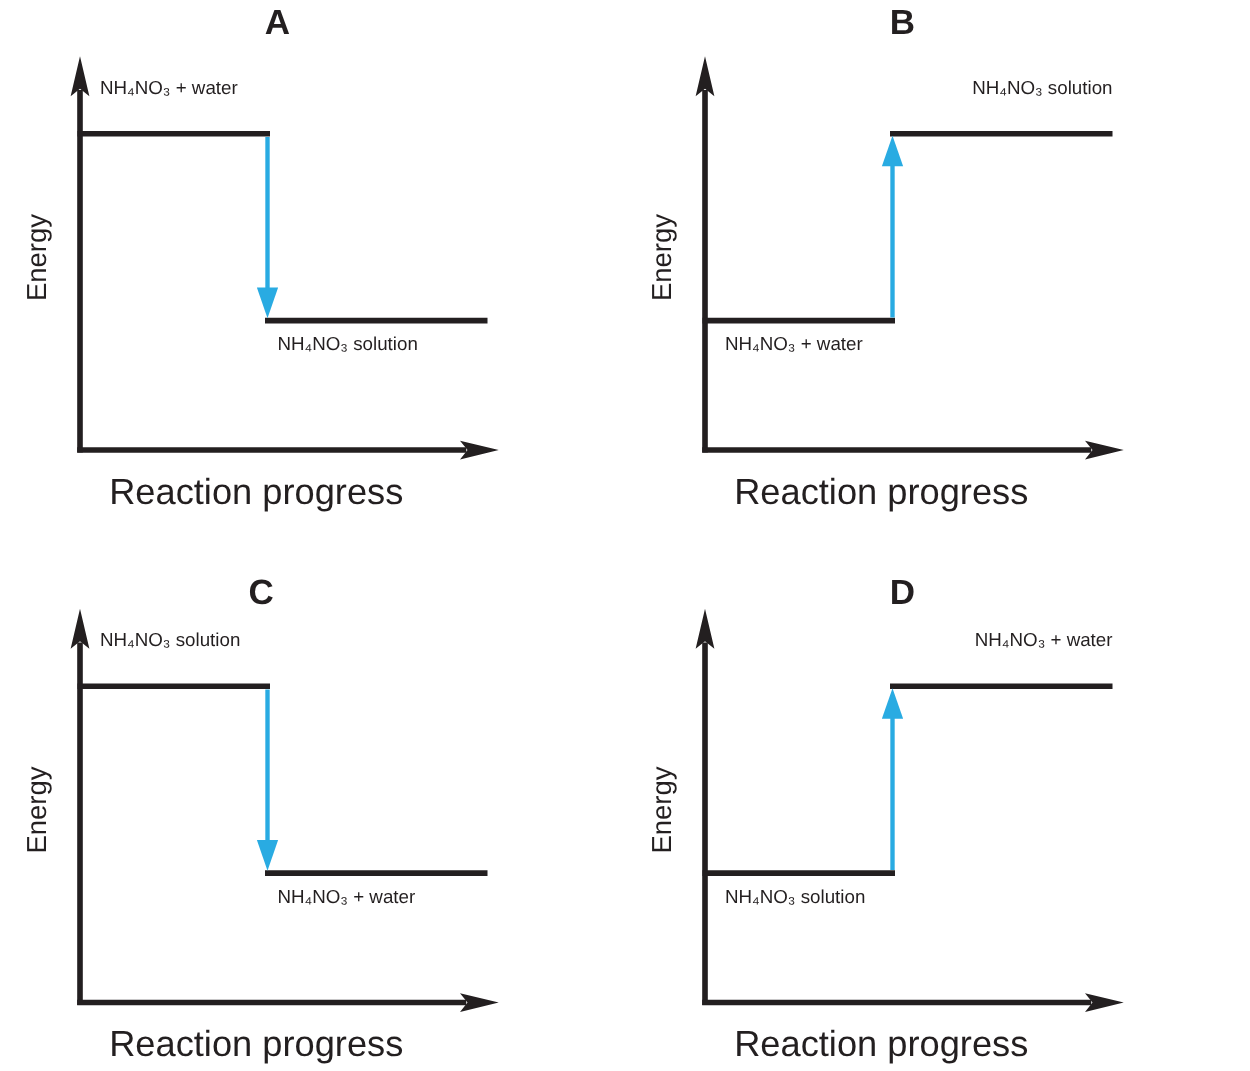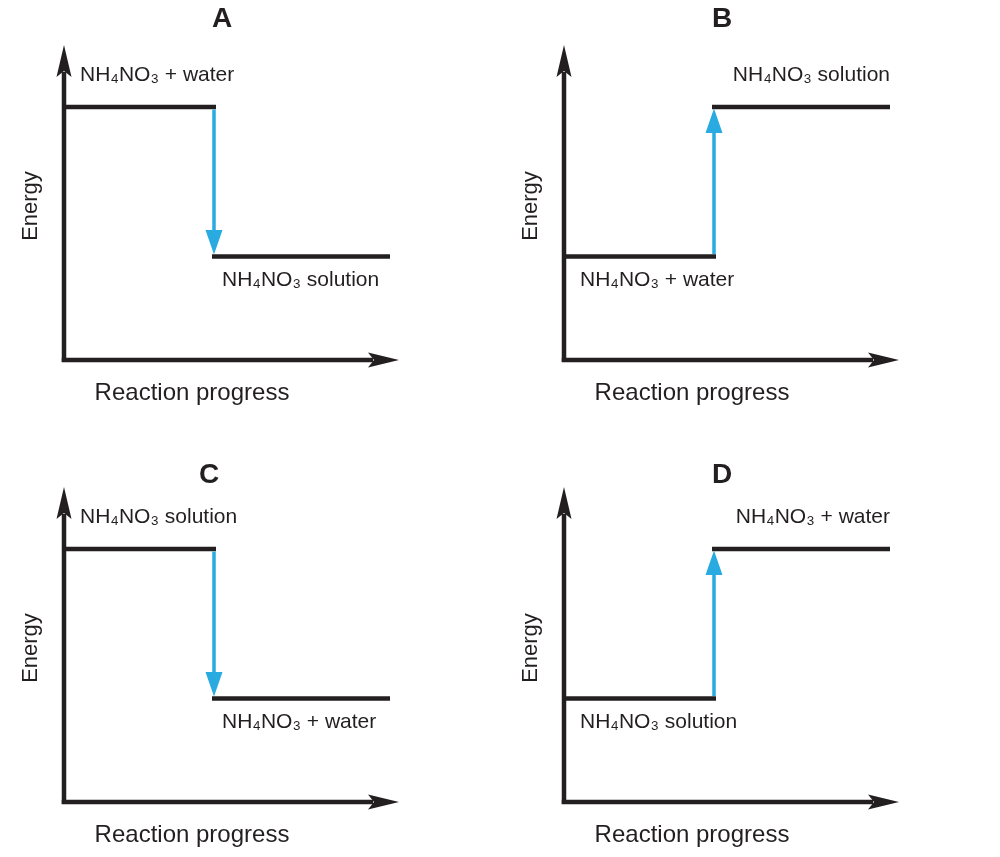--- a/index.html
+++ b/index.html
@@ -46,44 +46,44 @@
     margin: 0;
     font-size: 28px;
     font-weight: bold;
     white-space: nowrap;
   }
   .row2 .title { top: 16px; }
   .panel-c .title { left: 209px; }
 
   .lvl-label {
     position: absolute;
-    font-size: 21px;
+    font-size: 15px;
     white-space: nowrap;
   }
   .upper-lbl { top: 62px; }
   .lower-lbl { top: 267px; }
   .pos-left-upper  { left: 80px; }
   .pos-left-lower  { left: 222px; }
   .pos-right-upper { right: 110px; }
   .pos-right-lower { left: 80px; }
 
   .energy-label {
     position: absolute;
     left: 30px;
     top: 206px;
     transform: translate(-50%, -50%) rotate(-90deg);
     font-size: 22px;
     white-space: nowrap;
   }
   .x-label {
     position: absolute;
-    left: 192px;
+    left: 205px;
     top: 378px;
     transform: translateX(-50%);
-    font-size: 24px;
+    font-size: 29px;
     white-space: nowrap;
   }
 </style>
 </head>
 <body>
 
 <div class="figure">
 
   <section class="panel panel-a row1">
     <h2 class="title">A</h2>

